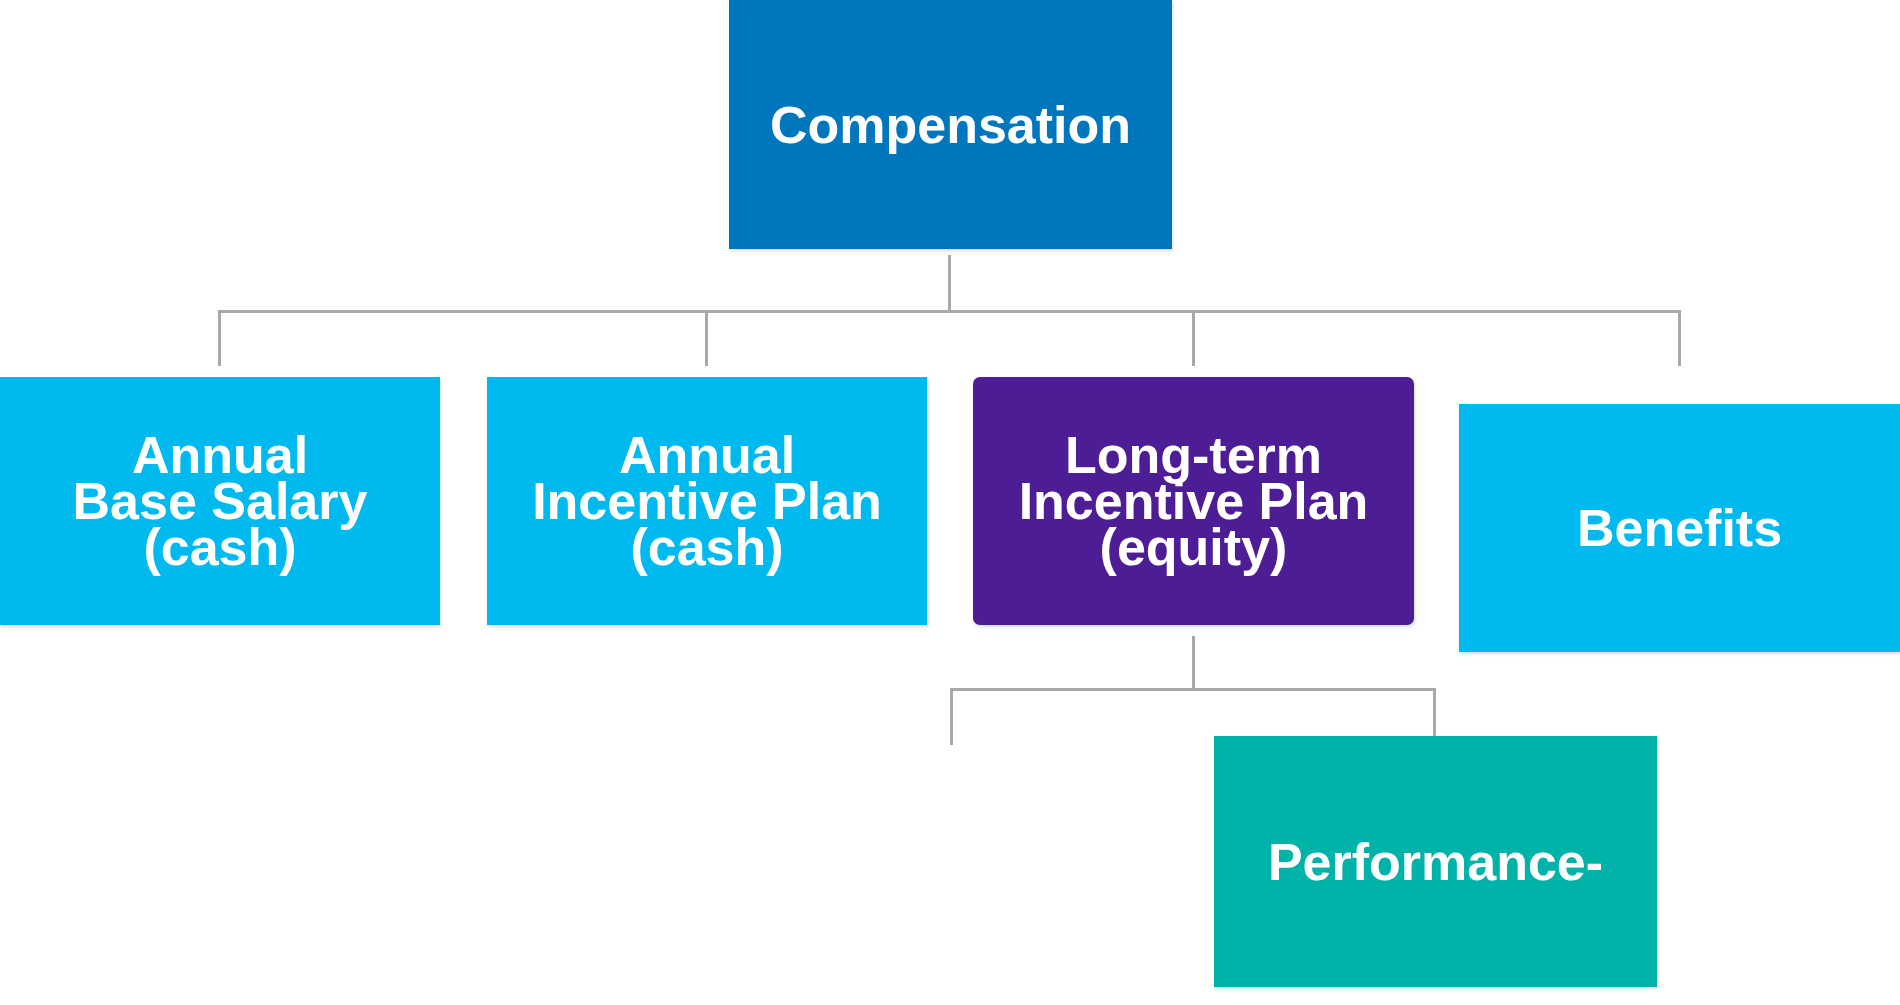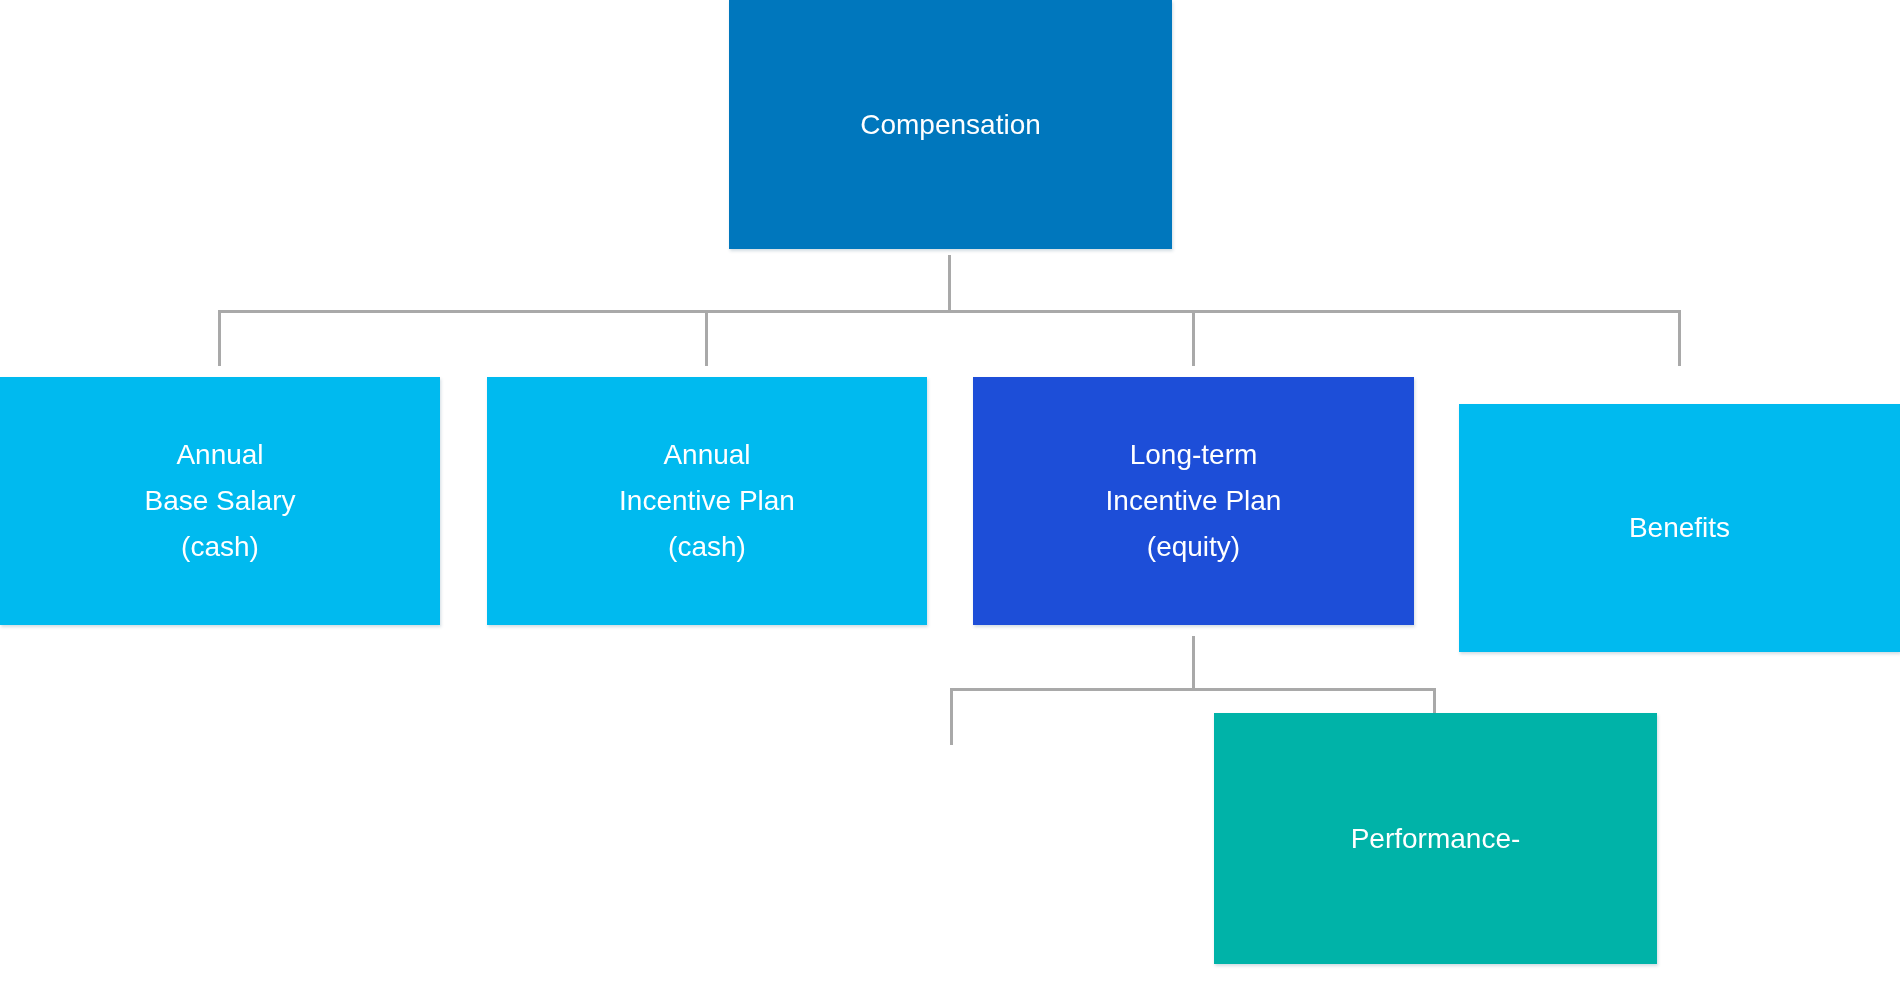--- a/index.html
+++ b/index.html
@@ -12,37 +12,37 @@
     font-family: "Liberation Sans", sans-serif;
   }
   .node {
     position: absolute;
     display: flex;
     flex-direction: column;
     align-items: center;
     justify-content: center;
     text-align: center;
     color: #ffffff;
-    font-weight: normal;
-    font-size: 28px;
+    font-weight: bold;
+    font-size: 52px;
     line-height: 46px;
     box-shadow: 1px 2px 3px rgba(0, 60, 90, 0.18);
   }
   .line { display: block; white-space: nowrap; }
 
   
   .n-root      { left: 729px;  top: 0px;   width: 443px; height: 249px; }
   
   .n-base      { left: 0px;    top: 377px; width: 440px; height: 248px; }
   .n-aip       { left: 487px;  top: 377px; width: 440px; height: 248px; }
   .n-lti       { left: 973px;  top: 377px; width: 441px; height: 248px; }
   .n-benefits  { left: 1459px; top: 377px; width: 441px; height: 248px; }
   
   .n-timersu   { left: 728px;  top: 754px; width: 443px; height: 251px; }
-  .n-tsrrsu    { left: 1214px; top: 713px; width: 443px; height: 251px; }
+  .n-tsrrsu    { left: 1214px; top: 736px; width: 443px; height: 251px; }
 
   .conn { position: absolute; }
   
   .c-stem1  { left: 948px;  top: 255px; width: 3px;    height: 56px; }
   .c-bar1   { left: 218px;  top: 310px; width: 1463px; height: 3px;  }
   .c-tick1a { left: 218px;  top: 310px; width: 3px;    height: 56px; }
   .c-tick1b { left: 705px;  top: 310px; width: 3px;    height: 56px; }
   .c-tick1c { left: 1192px; top: 310px; width: 3px;    height: 56px; }
   .c-tick1d { left: 1678px; top: 310px; width: 3px;    height: 56px; }
   
@@ -77,21 +77,21 @@
     <span class="line">Base Salary</span>
     <span class="line">(cash)</span>
   </div>
 
   <div class="node n-aip" style="background-color: rgb(0, 186, 239);">
     <span class="line">Annual</span>
     <span class="line">Incentive Plan</span>
     <span class="line">(cash)</span>
   </div>
 
-  <div class="node n-lti" style="background-color: #1d4ed8;">
+  <div class="node n-lti" style="background-color: #4c1d95; border-radius: 7px;">
     <span class="line">Long-term</span>
     <span class="line">Incentive Plan</span>
     <span class="line">(equity)</span>
   </div>
 
   <div class="node n-benefits" style="background-color: rgb(0, 186, 239); margin-top: 27px;">
     <span class="line">Benefits</span>
   </div>
 
 

